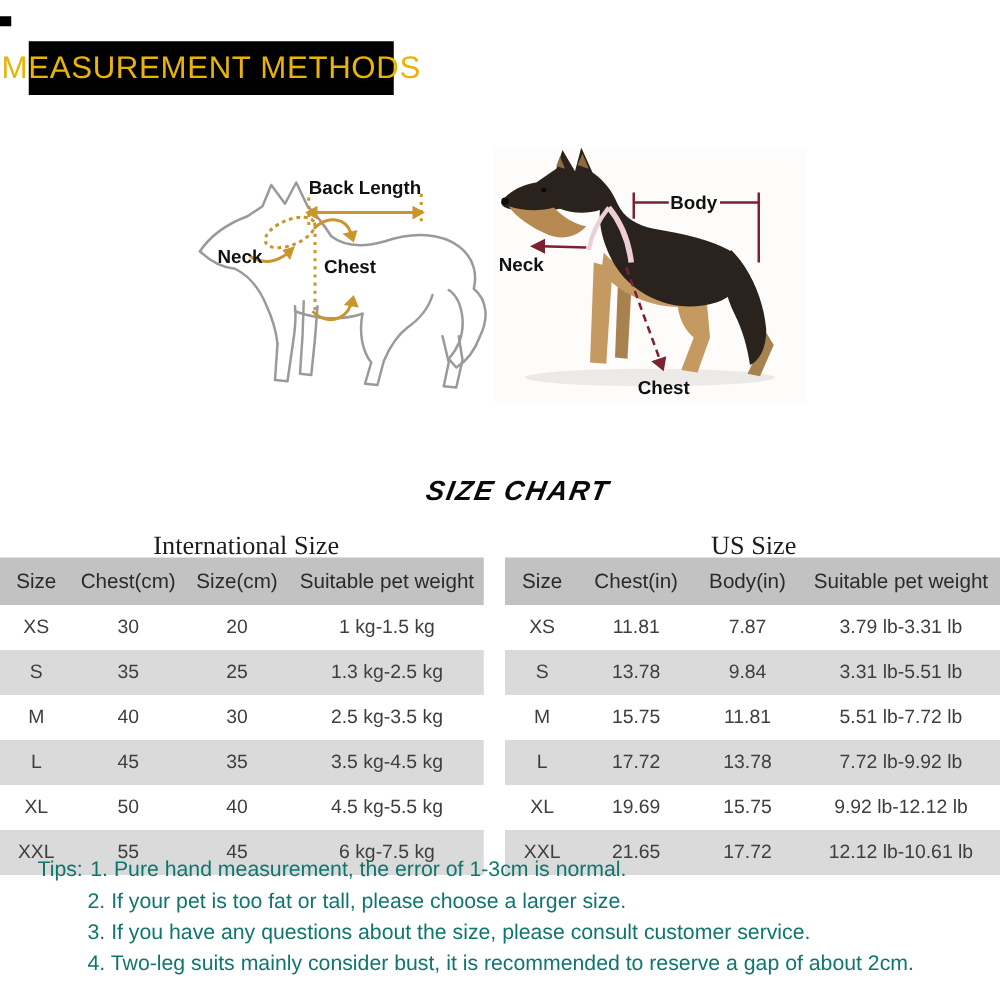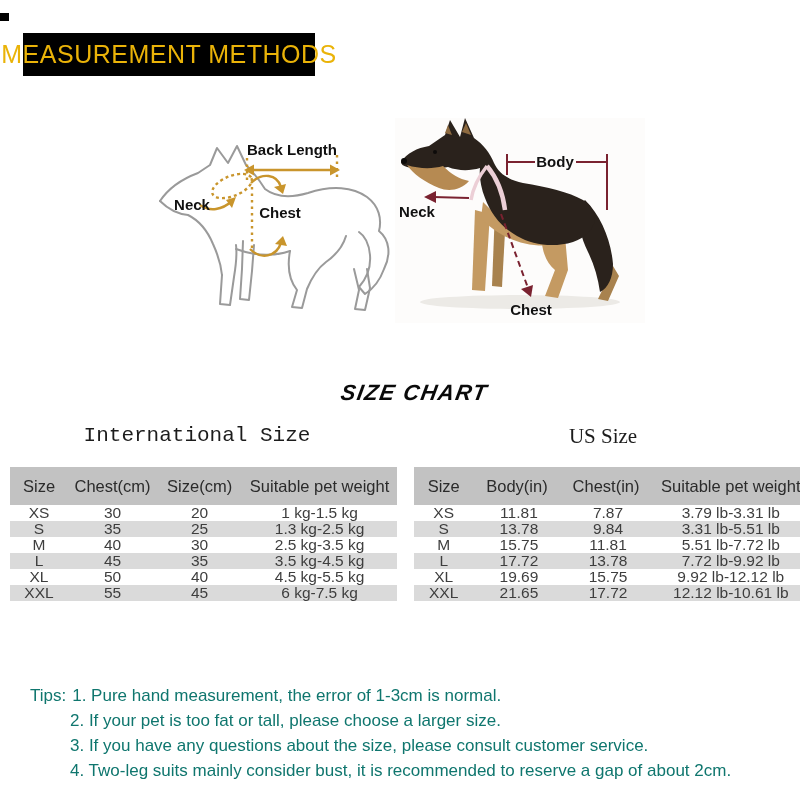--- a/index.html
+++ b/index.html
@@ -20,27 +20,27 @@
   .size-chart-title {
     position:absolute; left:14px; top:380px; width:800px; text-align:center;
     font-size:22px; font-weight:bold; font-style:italic; letter-spacing:1.5px; color:#0a0a0a;
   }
   .size-chart-title .skew { display:inline-block; transform:skewX(-10deg); }
 
   .table-title {
     position:absolute; top:424px; font-family:"Liberation Serif",serif;
     font-size:21px; color:#1c1c1c; text-align:center;
   }
-  .title-intl { left:0; width:394px;font-family:Liberation Mono, monospace; }
+  .title-intl { left:0; width:394px; }
   .title-us   { left:406px; width:394px; }
 
-  .size-table { position:absolute; top:467px;margin-left:10px; }
+  .size-table { position:absolute; top:446px; }
   .table-intl { left:0; width:387px; }
   .table-us   { left:404px; width:396px; }
-  .trow { display:flex; height:16px; }
+  .trow { display:flex; height:36px; }
   .trow.hrow { height:38px; background:#c2c2c2; }
   .tcell {
     display:flex; align-items:center; justify-content:center;
     font-size:15.5px; color:#3e3e3e; white-space:nowrap;
   }
   .hrow .tcell { font-size:16.5px; color:#2b2b2b; }
   .trow.stripe { background:#dadada; }
   .c0 { width:15%; } .c1 { width:23%; } .c2 { width:22%; } .c3 { width:40%; }
 
   .tips { position:absolute; left:30px; top:683px; font-size:17px; color:#0f766e; }
@@ -181,22 +181,22 @@
       <div class="tcell c0">XXL</div>
       <div class="tcell c1">55</div>
       <div class="tcell c2">45</div>
       <div class="tcell c3">6 kg-7.5 kg</div>
     </div>
   </div>
 
   <div class="size-table table-us">
     <div class="trow hrow">
       <div class="tcell c0">Size</div>
+      <div class="tcell c1">Chest(in)</div>
       <div class="tcell c2">Body(in)</div>
-      <div class="tcell c1">Chest(in)</div>
       <div class="tcell c3">Suitable pet weight</div>
     </div>
     <div class="trow">
       <div class="tcell c0">XS</div>
       <div class="tcell c1">11.81</div>
       <div class="tcell c2">7.87</div>
       <div class="tcell c3">3.79 lb-3.31 lb</div>
     </div>
     <div class="trow stripe">
       <div class="tcell c0">S</div>

